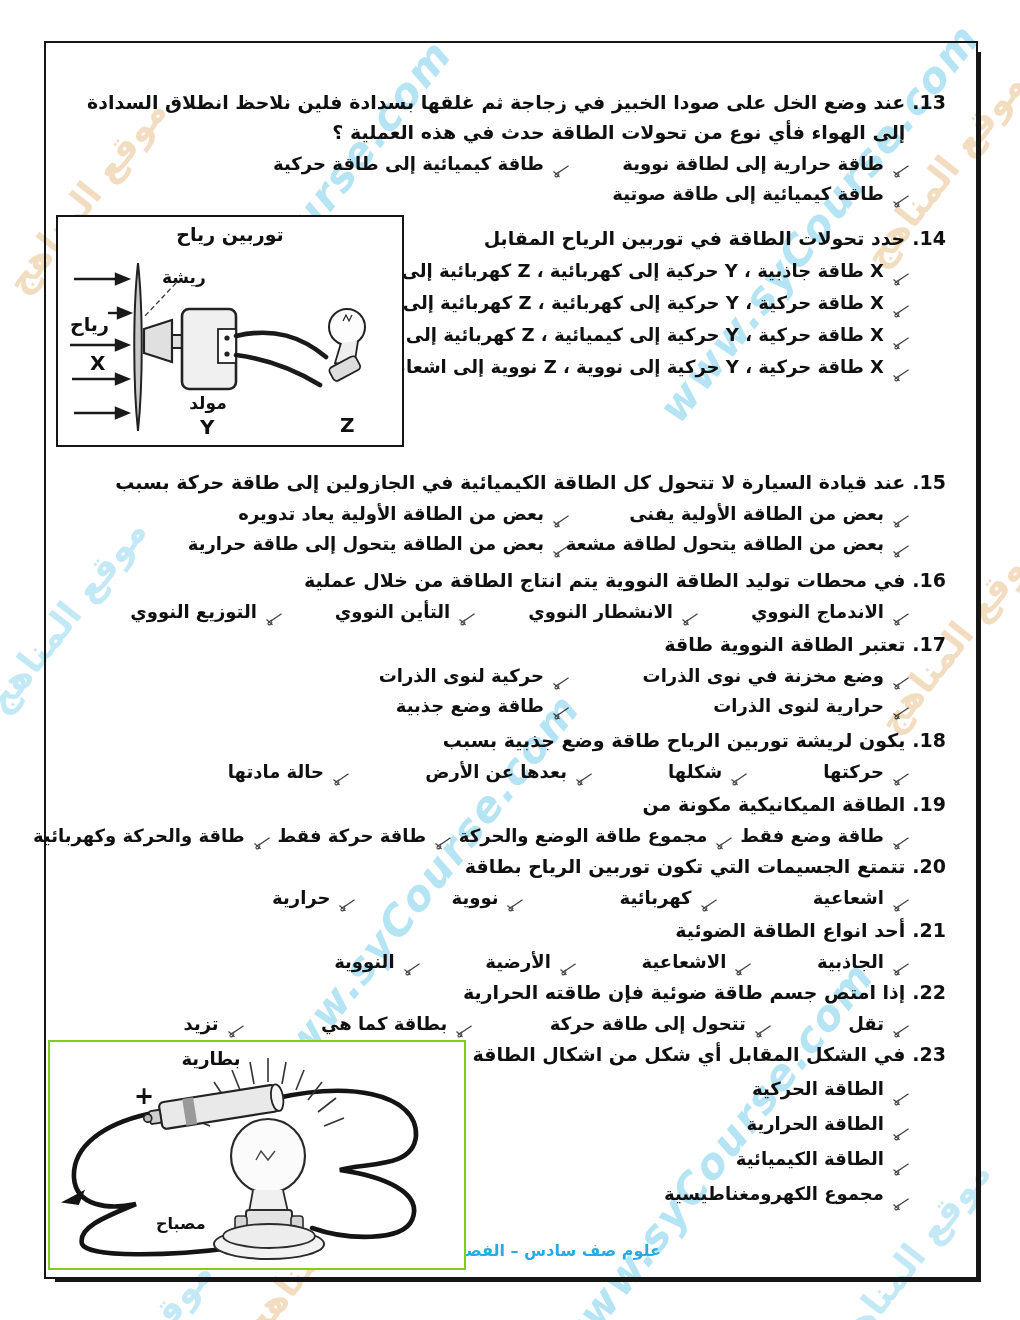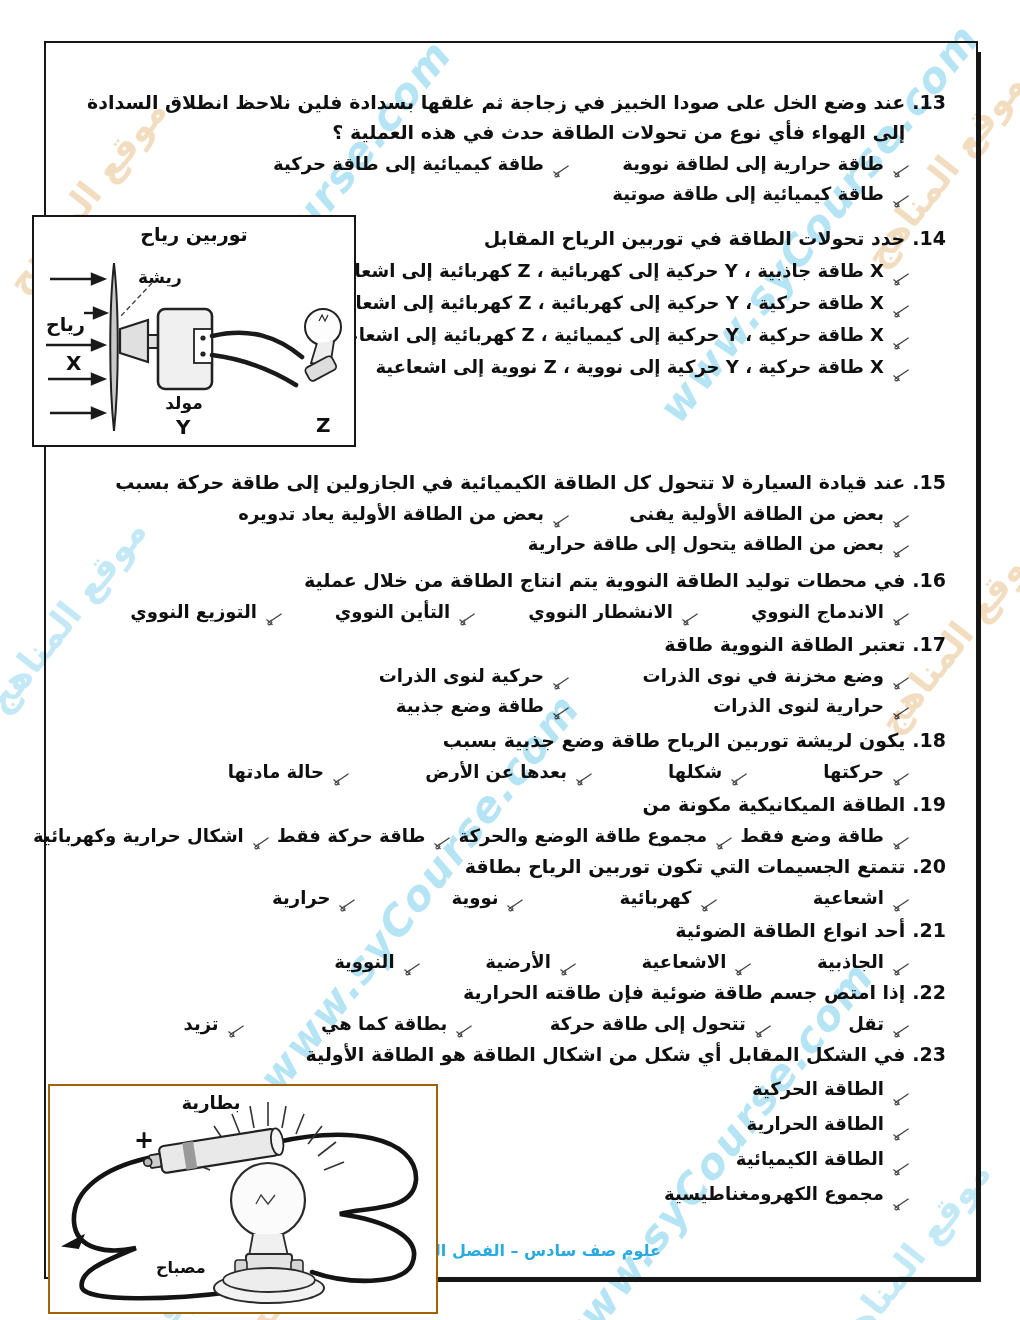--- a/index.html
+++ b/index.html
@@ -59,22 +59,22 @@
   #q23{top:996px;}
   #q16 .opts.row{width:88%;}
   #q18 .opts.row{width:77%;}
   #q19 .opts.row{width:99%;}
   #q20 .opts.row{width:72%;}
   #q21 .opts.row{width:65%;}
   #q22 .opts.row{width:82%;}
   #q23 .opts.stack .opt{line-height:35px;}
   
   .diagram{position:absolute;background:#fff;z-index:3;}
-  #wind-diagram{left:32px;top:215px;width:320px;height:228px;border:2px solid #161616;}
-  #circuit-diagram{left:48px;top:1084px;width:386px;height:226px;border:2px solid #a16207;}
+  #wind-diagram{left:56px;top:215px;width:320px;height:228px;border:2px solid #161616;padding-left:24px;}
+  #circuit-diagram{left:48px;top:1040px;width:386px;height:226px;border:2px solid #84cc16;padding-left:28px;}
   .diagram svg{position:absolute;inset:0;}
   .dlabel{position:absolute;font-weight:bold;color:#101010;white-space:nowrap;}
   
   #wd-title{left:0;right:0;top:6px;text-align:center;font-size:19px;}
   #wd-blade{left:104px;top:50px;font-size:17px;}
   #wd-wind{left:12px;top:96px;font-size:19px;}
   #wd-x{left:32px;top:134px;font-size:20px;}
   #wd-gen{left:120px;top:176px;font-size:17px;width:60px;text-align:center;}
   #wd-y{left:142px;top:198px;font-size:20px;}
   #wd-z{left:282px;top:196px;font-size:20px;}
@@ -219,20 +219,30 @@
             <span class="opt-label">بعض من الطاقة الأولية يعاد تدويره</span>
           </div>
           <div class="opt">
             <span class="pen">
     <svg viewBox="0 0 20 14" width="19" height="14">
       <path d="M18.5 1.5 L8 8.6" stroke="#222" stroke-width="1.4" fill="none"></path>
       <path d="M8.6 8.2 C5.6 9.2 3.4 11.2 4.3 12.5 C5.2 13.8 8 12.8 8.2 10.9 C8.35 9.6 7.2 9 6.1 9.4" stroke="#222" stroke-width="1.2" fill="none"></path>
       <path d="M2.6 7.6 L9 13.2" stroke="#222" stroke-width="1.3" fill="none"></path>
     </svg>
   </span>
+            <span class="opt-label">بعض من الطاقة يتحول لطاقة مشعة</span>
+          </div>
+          <div class="opt">
+            <span class="pen">
+    <svg viewBox="0 0 20 14" width="19" height="14">
+      <path d="M18.5 1.5 L8 8.6" stroke="#222" stroke-width="1.4" fill="none"></path>
+      <path d="M8.6 8.2 C5.6 9.2 3.4 11.2 4.3 12.5 C5.2 13.8 8 12.8 8.2 10.9 C8.35 9.6 7.2 9 6.1 9.4" stroke="#222" stroke-width="1.2" fill="none"></path>
+      <path d="M2.6 7.6 L9 13.2" stroke="#222" stroke-width="1.3" fill="none"></path>
+    </svg>
+  </span>
             <span class="opt-label">بعض من الطاقة يتحول إلى طاقة حرارية</span>
           </div>
         </div>
       </section>
       <section class="q" id="q16">
         <div class="stem">
           <span class="qnum">16.</span>
           <span class="stem-text">في محطات توليد الطاقة النووية يتم انتاج الطاقة من خلال عملية</span>
         </div>
         <div class="opts row">
@@ -411,21 +421,21 @@
             <span class="opt-label">طاقة حركة فقط</span>
           </div>
           <div class="opt">
             <span class="pen">
     <svg viewBox="0 0 20 14" width="19" height="14">
       <path d="M18.5 1.5 L8 8.6" stroke="#222" stroke-width="1.4" fill="none"></path>
       <path d="M8.6 8.2 C5.6 9.2 3.4 11.2 4.3 12.5 C5.2 13.8 8 12.8 8.2 10.9 C8.35 9.6 7.2 9 6.1 9.4" stroke="#222" stroke-width="1.2" fill="none"></path>
       <path d="M2.6 7.6 L9 13.2" stroke="#222" stroke-width="1.3" fill="none"></path>
     </svg>
   </span>
-            <span class="opt-label">اشكال حرارية وكهربائية</span>
+            <span class="opt-label">طاقة والحركة وكهربائية</span>
           </div>
         </div>
       </section>
       <section class="q" id="q20">
         <div class="stem">
           <span class="qnum">20.</span>
           <span class="stem-text">تتمتع الجسيمات التي تكون توربين الرياح بطاقة</span>
         </div>
         <div class="opts row">
           <div class="opt">

